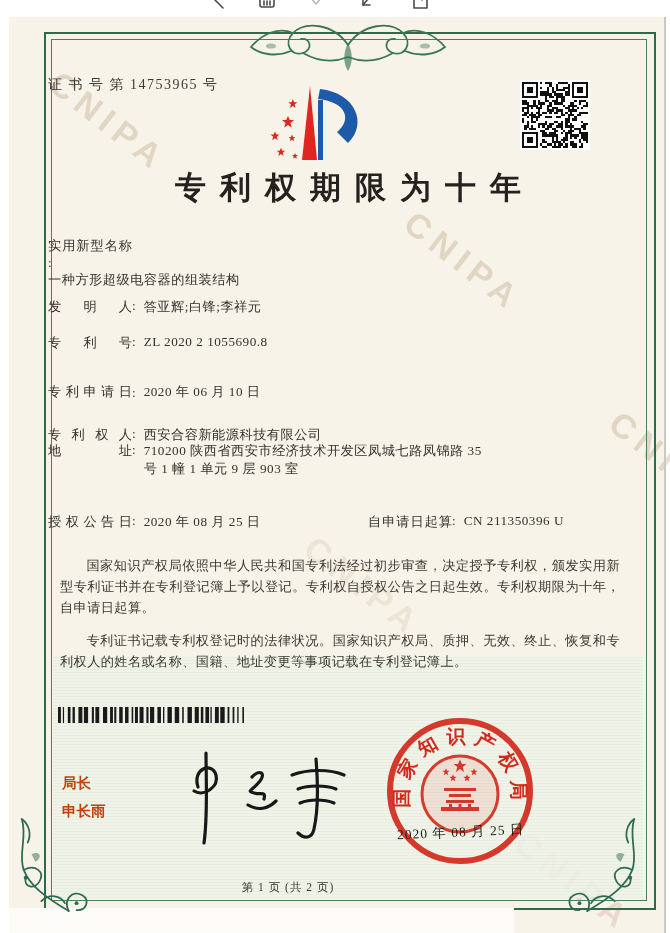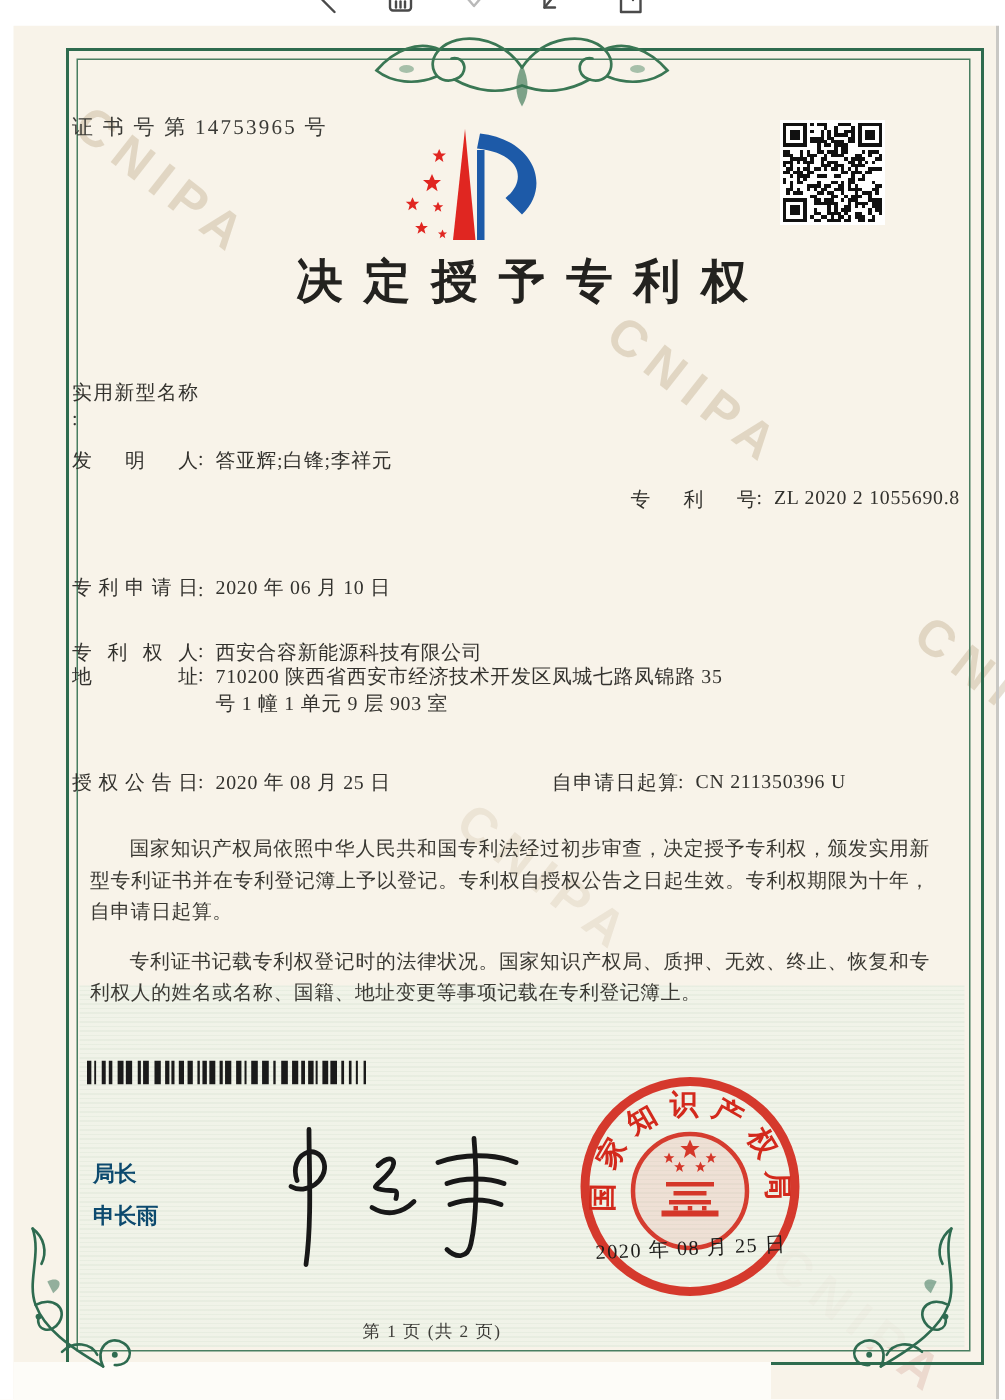--- a/index.html
+++ b/index.html
@@ -34,21 +34,21 @@
   .fvalue{white-space:pre-line;letter-spacing:0.5px;}
   .fgroup2{position:absolute;left:320px;top:0;display:flex;}
   
   .paras{position:absolute;left:39px;top:526px;width:584px;font-size:13.2px;color:#3a3933;
          line-height:21px;text-align:justify;}
   .paras p{margin:12px;text-indent:2em;letter-spacing:0.4px;}
   
   .barcode{position:absolute;left:49px;top:690px;width:186px;height:16px;}
   .barcode svg{width:100%;height:100%;display:block;}
   .signer{position:absolute;left:53px;top:752px;font-family:"Liberation Sans","DejaVu Sans",sans-serif;
-          font-size:14.5px;font-weight:600;color:#0c4a6e;line-height:28px;}
+          font-size:14.5px;font-weight:600;color:#c2410c;line-height:28px;}
   .signature{position:absolute;left:155px;top:730px;width:200px;height:100px;}
   .seal{position:absolute;left:374px;top:697px;width:154px;height:154px;}
   .seal-date{position:absolute;left:388px;top:806px;width:150px;font-size:13.5px;color:#1c1c1a;
              letter-spacing:1px;transform:rotate(-2.5deg);}
   .page-info{position:absolute;left:169px;top:863px;width:220px;text-align:center;font-size:11.5px;
              color:#3c3b37;letter-spacing:1px;}
   .footer-note{position:absolute;left:235px;top:895px;font-size:13px;color:#55544e;letter-spacing:3px;margin-top:45px;}
   
   .orn-top{position:absolute;left:234px;top:0px;width:210px;height:56px;}
   .orn-corner{position:absolute;width:88px;height:103px;}
@@ -495,32 +495,33 @@
         <path d="M56,5 C92,9 104,40 84,59 L73,48 C88,36 83,18 54,15 Z" fill="#1d5aa8"></path>
         <use href="#star" x="32" y="22" fill="#e02621" transform="scale(0.9)"></use>
         <use href="#star" fill="#e02621" transform="translate(24,38) scale(1.2)"></use>
         <use href="#star" fill="#e02621" transform="translate(11,52) scale(0.9)"></use>
         <use href="#star" fill="#e02621" transform="translate(28,54) scale(0.7)"></use>
         <use href="#star" fill="#e02621" transform="translate(17,68) scale(0.85)"></use>
         <use href="#star" fill="#e02621" transform="translate(31,72) scale(0.6)"></use>
       </svg>
     </div>
 
-    <div class="title">决定授予专利权</div>
-
-    <div class="frow" style="top:236px;flex-direction:column;">
+    <div class="title">专利权期限为十年</div>
+
+    <div class="frow" style="top:220px;flex-direction:column;">
       <span class="flabel">实用新型名称</span>
         <span class="fcolon">:</span>
+      <span class="fvalue">一种方形超级电容器的组装结构</span>
     </div>
     <div class="frow" style="top:281px;">
       <span class="flabel">发明人</span>
         <span class="fcolon">:</span>
       <span class="fvalue">答亚辉;白锋;李祥元</span>
     </div>
-    <div class="frow" style="top:307px;justify-content:flex-end;">
+    <div class="frow" style="top:317px;">
       <span class="flabel">专利号</span>
         <span class="fcolon">:</span>
       <span class="fvalue">ZL 2020 2 1055690.8</span>
     </div>
     <div class="frow" style="top:366px;align-items:flex-end;">
       <span class="flabel">专利申请日</span>
         <span class="fcolon">:</span>
       <span class="fvalue">2020 年 06 月 10 日</span>
     </div>
     <div class="frow" style="top:409px;">

